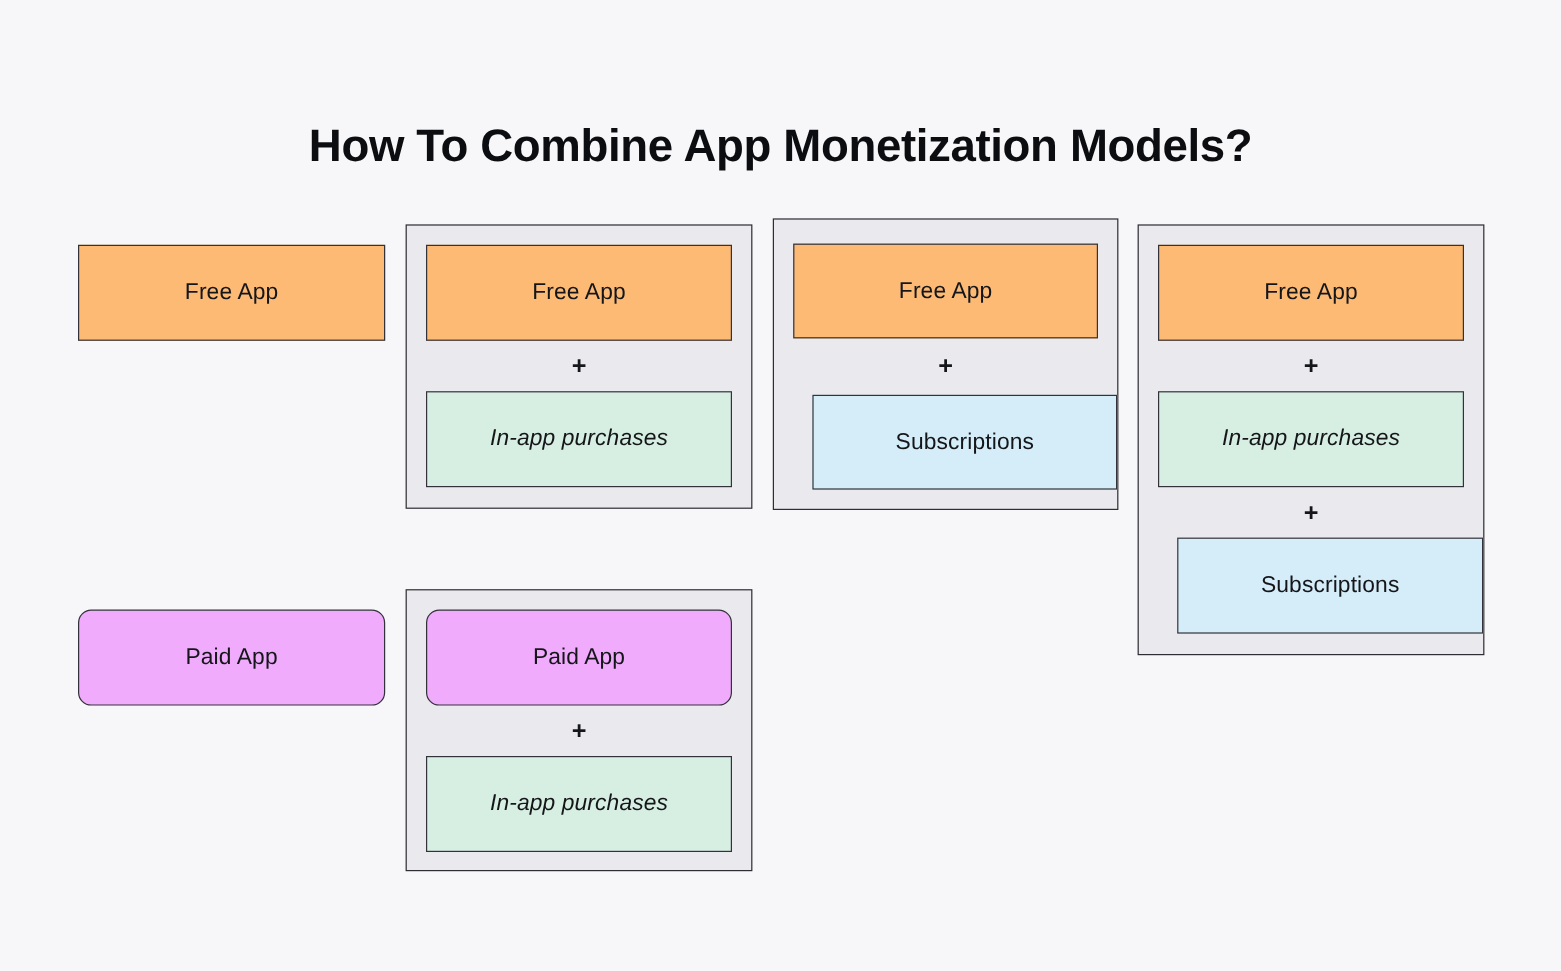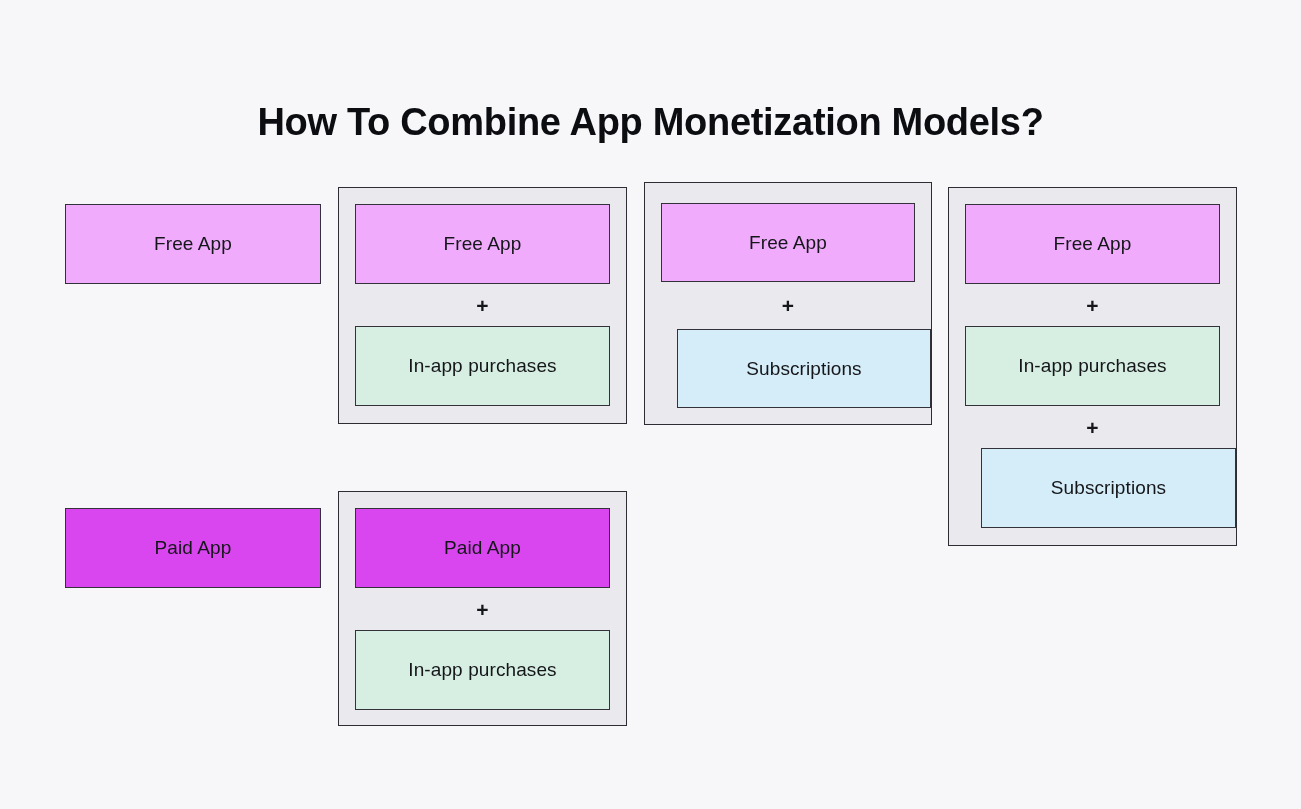--- a/index.html
+++ b/index.html
@@ -57,23 +57,23 @@
     border: 1.4px solid #33323a;
     display: flex;
     align-items: center;
     justify-content: center;
     font-size: 19px;
     line-height: 22px;
     color: #15161a;
     letter-spacing: 0.1px;
   }
 
-  .box.free     { background: #f0abfc; }
-  .box.paid     { background: #d946ef; }
-  .box.iap      { background: #d7efe3; }
+  .box.free     { background: #fdba74; }
+  .box.paid     { background: #f0abfc; border-radius: 11px; }
+  .box.iap      { background: #d7efe3; font-style: italic; }
   .box.subs     { background: #d5edf8; margin-left: 32px; }
 
   .plus {
     display: flex;
     align-items: center;
     justify-content: center;
     font-size: 21px;
     font-weight: bold;
     color: #15161a;
     line-height: 1;

